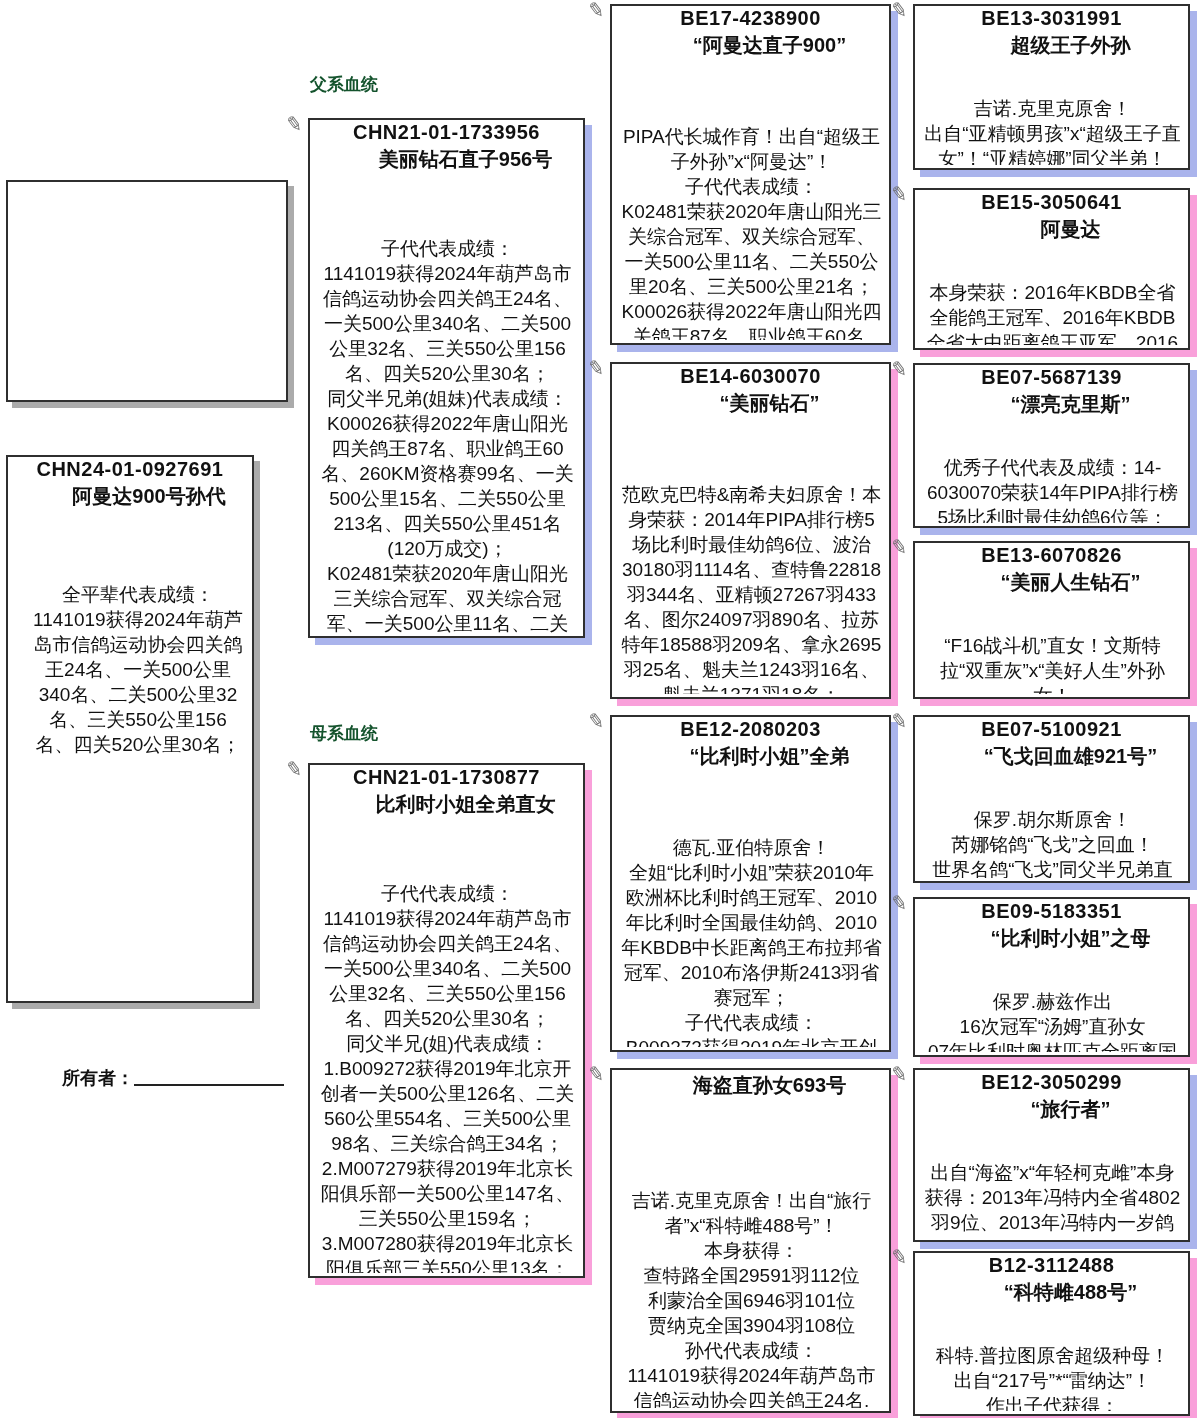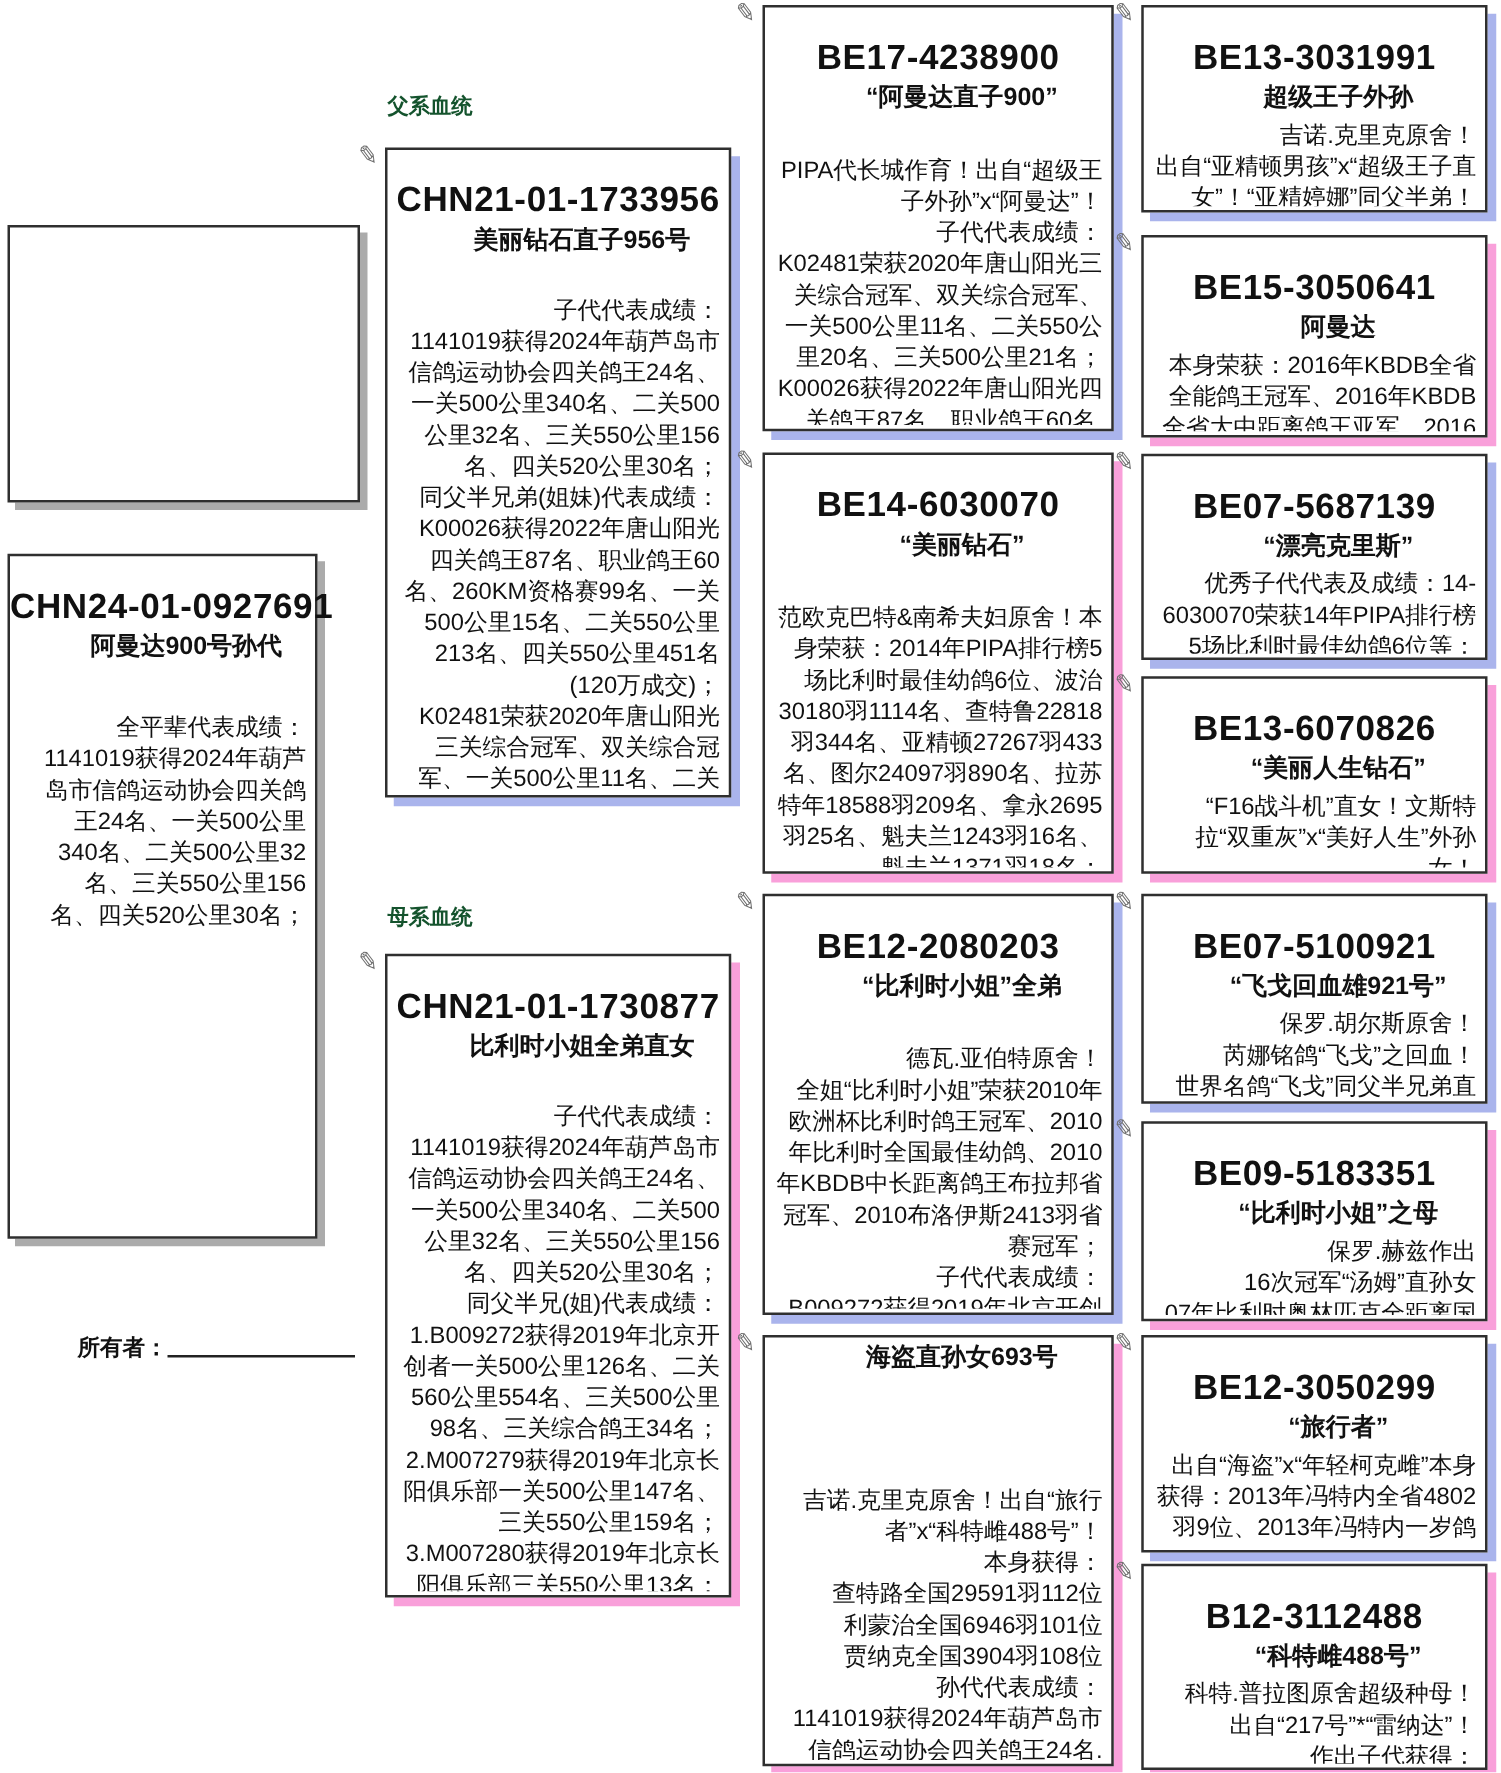--- a/index.html
+++ b/index.html
@@ -16,43 +16,43 @@
   .box{
     position:absolute;
     background:#fff;
     border:2px solid var(--border);
   }
   .box.blue{box-shadow:7px 7px 0 var(--accent-blue);}
   .box.pink{box-shadow:7px 7px 0 var(--accent-pink);}
   .box.gray{box-shadow:6px 6px 0 var(--accent-gray);}
 
   .ring{
-    margin-top:24px;
+    margin-top:1px;
     text-align:center;
     font-weight:bold;
-    font-size:28px;
+    font-size:20px;
     letter-spacing:.5px;
     white-space:nowrap;
   }
   .bird-name{
     margin-top:2px;
     text-align:center;
     font-weight:bold;
     font-size:20px;
     white-space:nowrap;
     padding-left:38px;
   }
   .body{
     position:absolute;
     left:9px;right:7px;bottom:3px;
     font-size:19px;
     line-height:25px;
     white-space:pre-line;
     overflow:hidden;
-    text-align:right;
+    text-align:center;
   }
   .body.c1{top:125px;margin-left:14px;}
   .body.c2{top:116px;}
   .body.c3{top:118px;}
   .body.c4{top:90px;}
 
   .pin{
     position:absolute;
     left:-24px;top:-8px;
     font-size:20px;
@@ -79,21 +79,21 @@
     vertical-align:-2px;
   }
 </style>
 </head>
 <body>
 
 <div class="canvas">
 
   <div class="box gray" style="left:6px;top:180px;width:282px;height:222px;"></div>
 
-  <div class="box gray" style="left:6px;top:443px;width:248px;height:548px;">
+  <div class="box gray" style="left:6px;top:455px;width:248px;height:548px;">
     <div class="ring">CHN24-01-0927691</div>
     <div class="bird-name">阿曼达900号孙代</div>
     <div class="body c1">全平辈代表成绩：
 1141019获得2024年葫芦岛市信鸽运动协会四关鸽王24名、一关500公里340名、二关500公里32名、三关550公里156名、四关520公里30名；</div>
   </div>
 
   <div class="owner"><span>所有者：</span><span class="blank"></span></div>
 
   <div class="branch-label" style="left:310px;top:73px;">父系血统</div>
 

